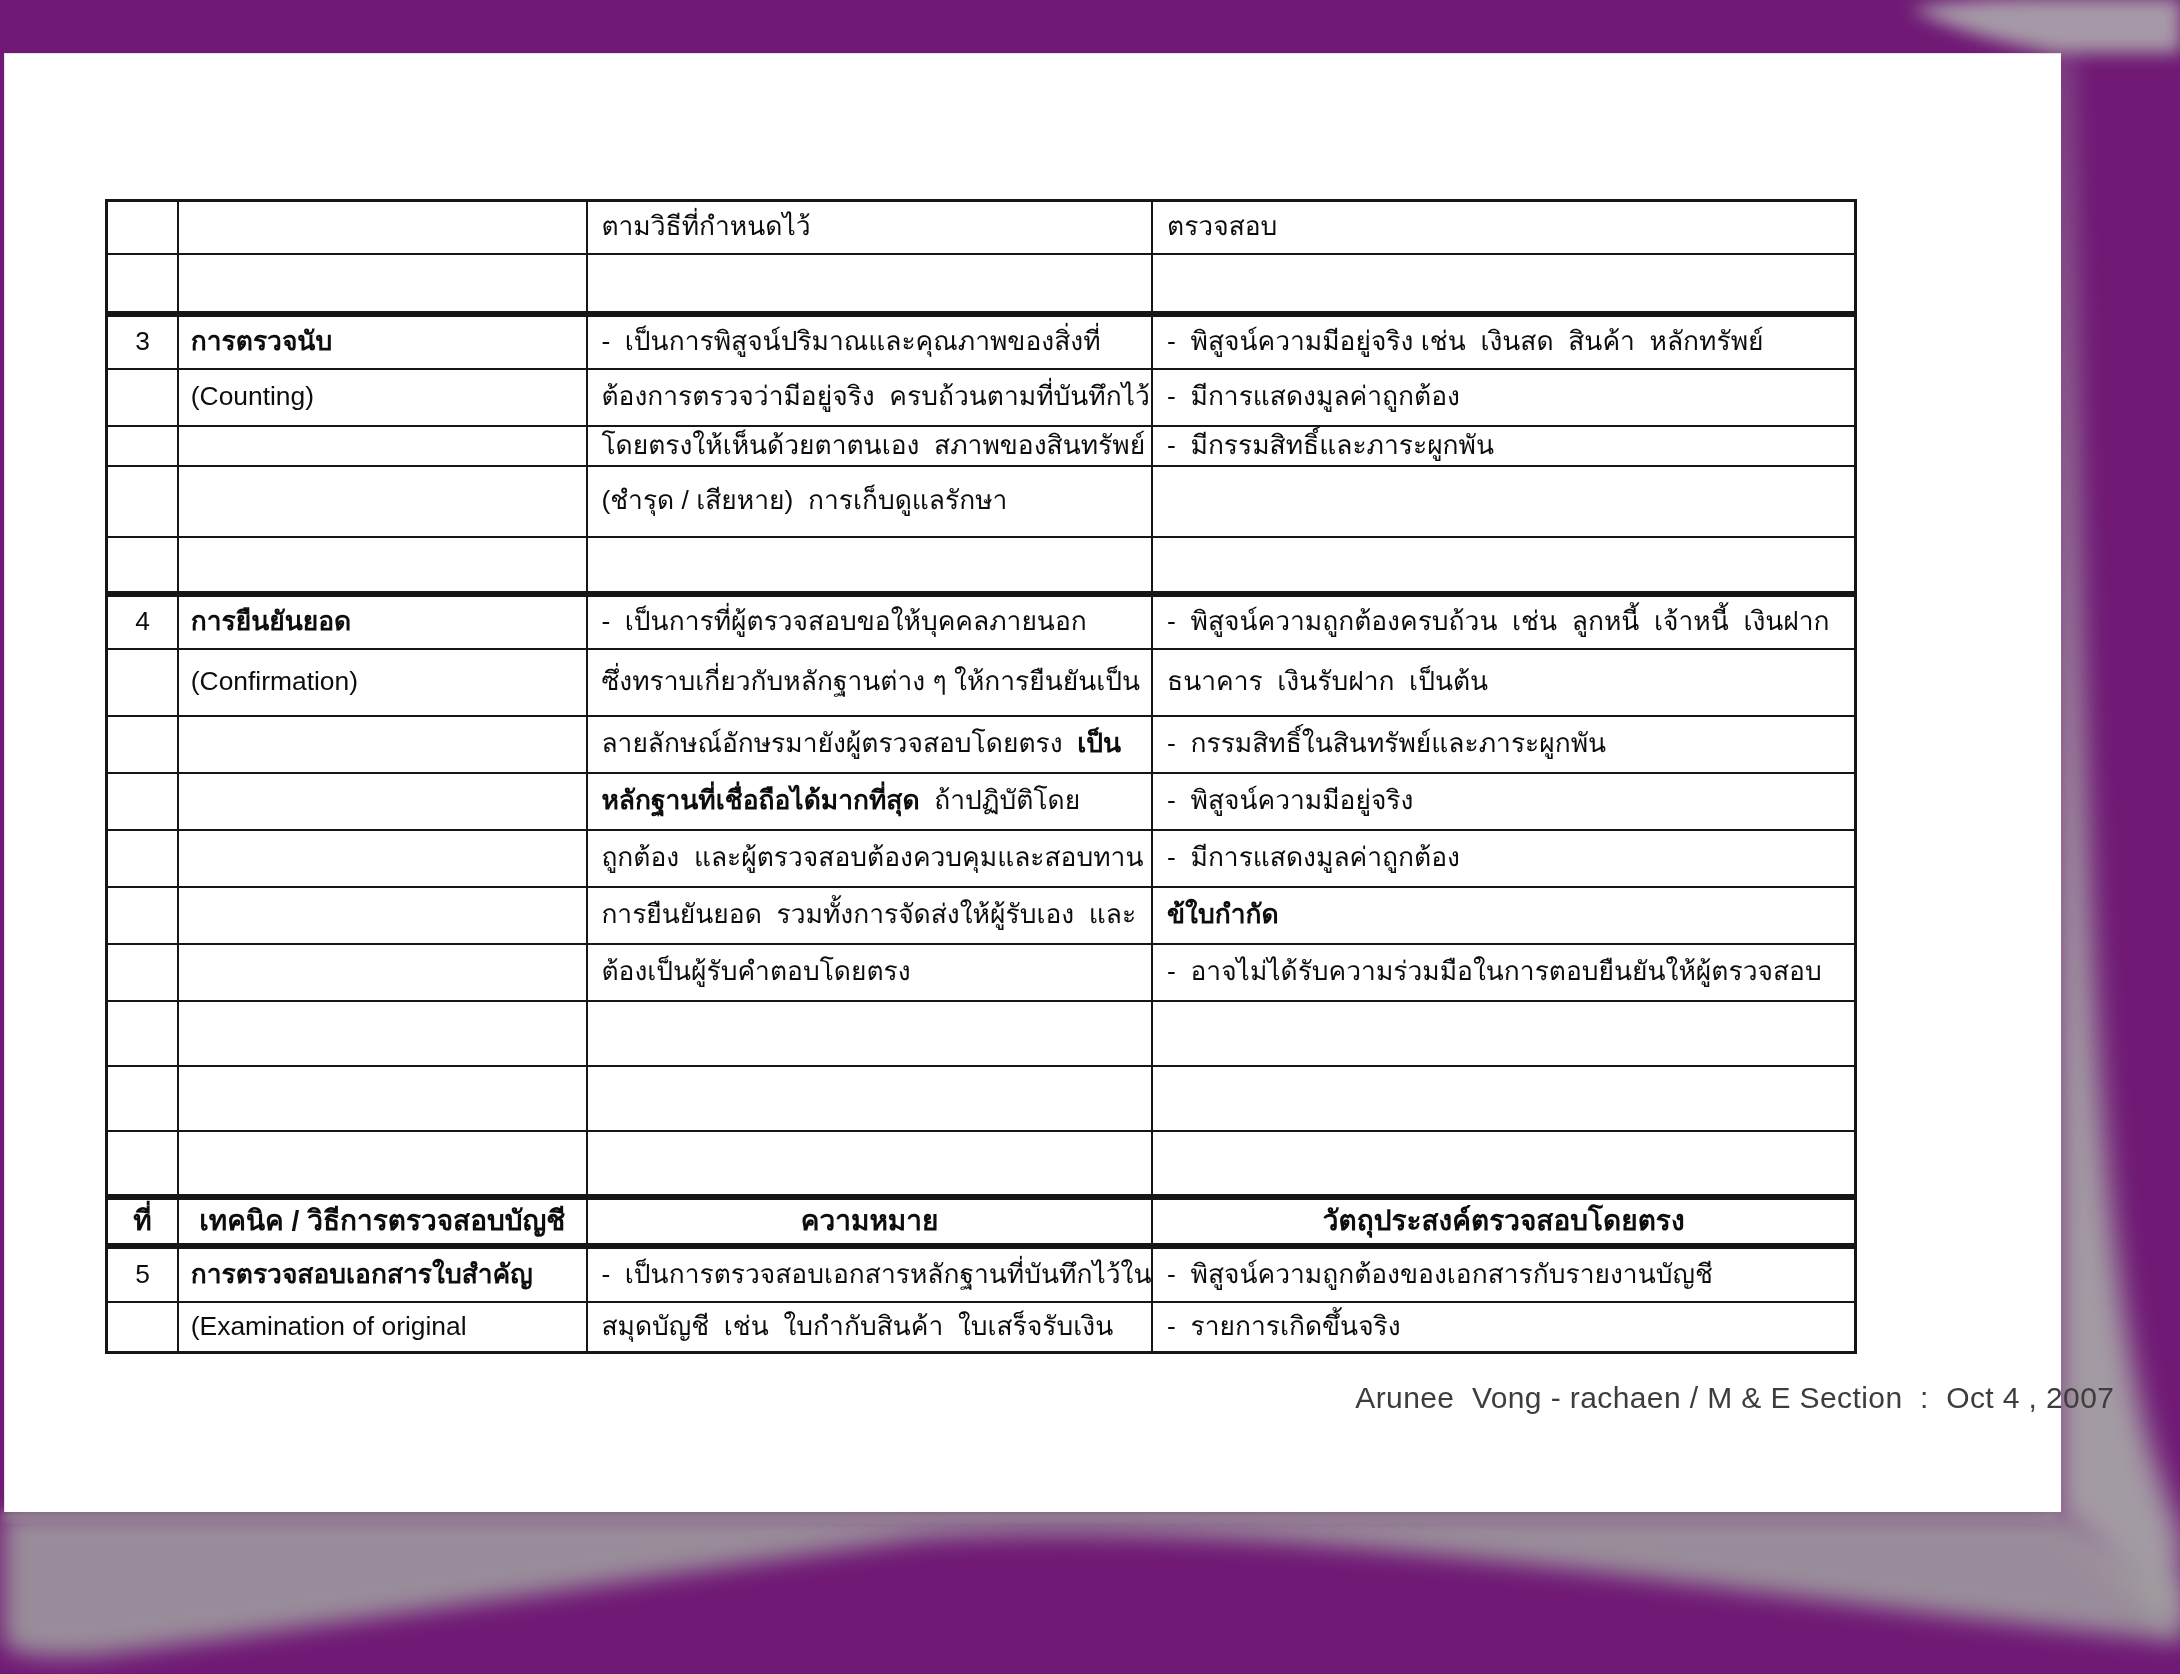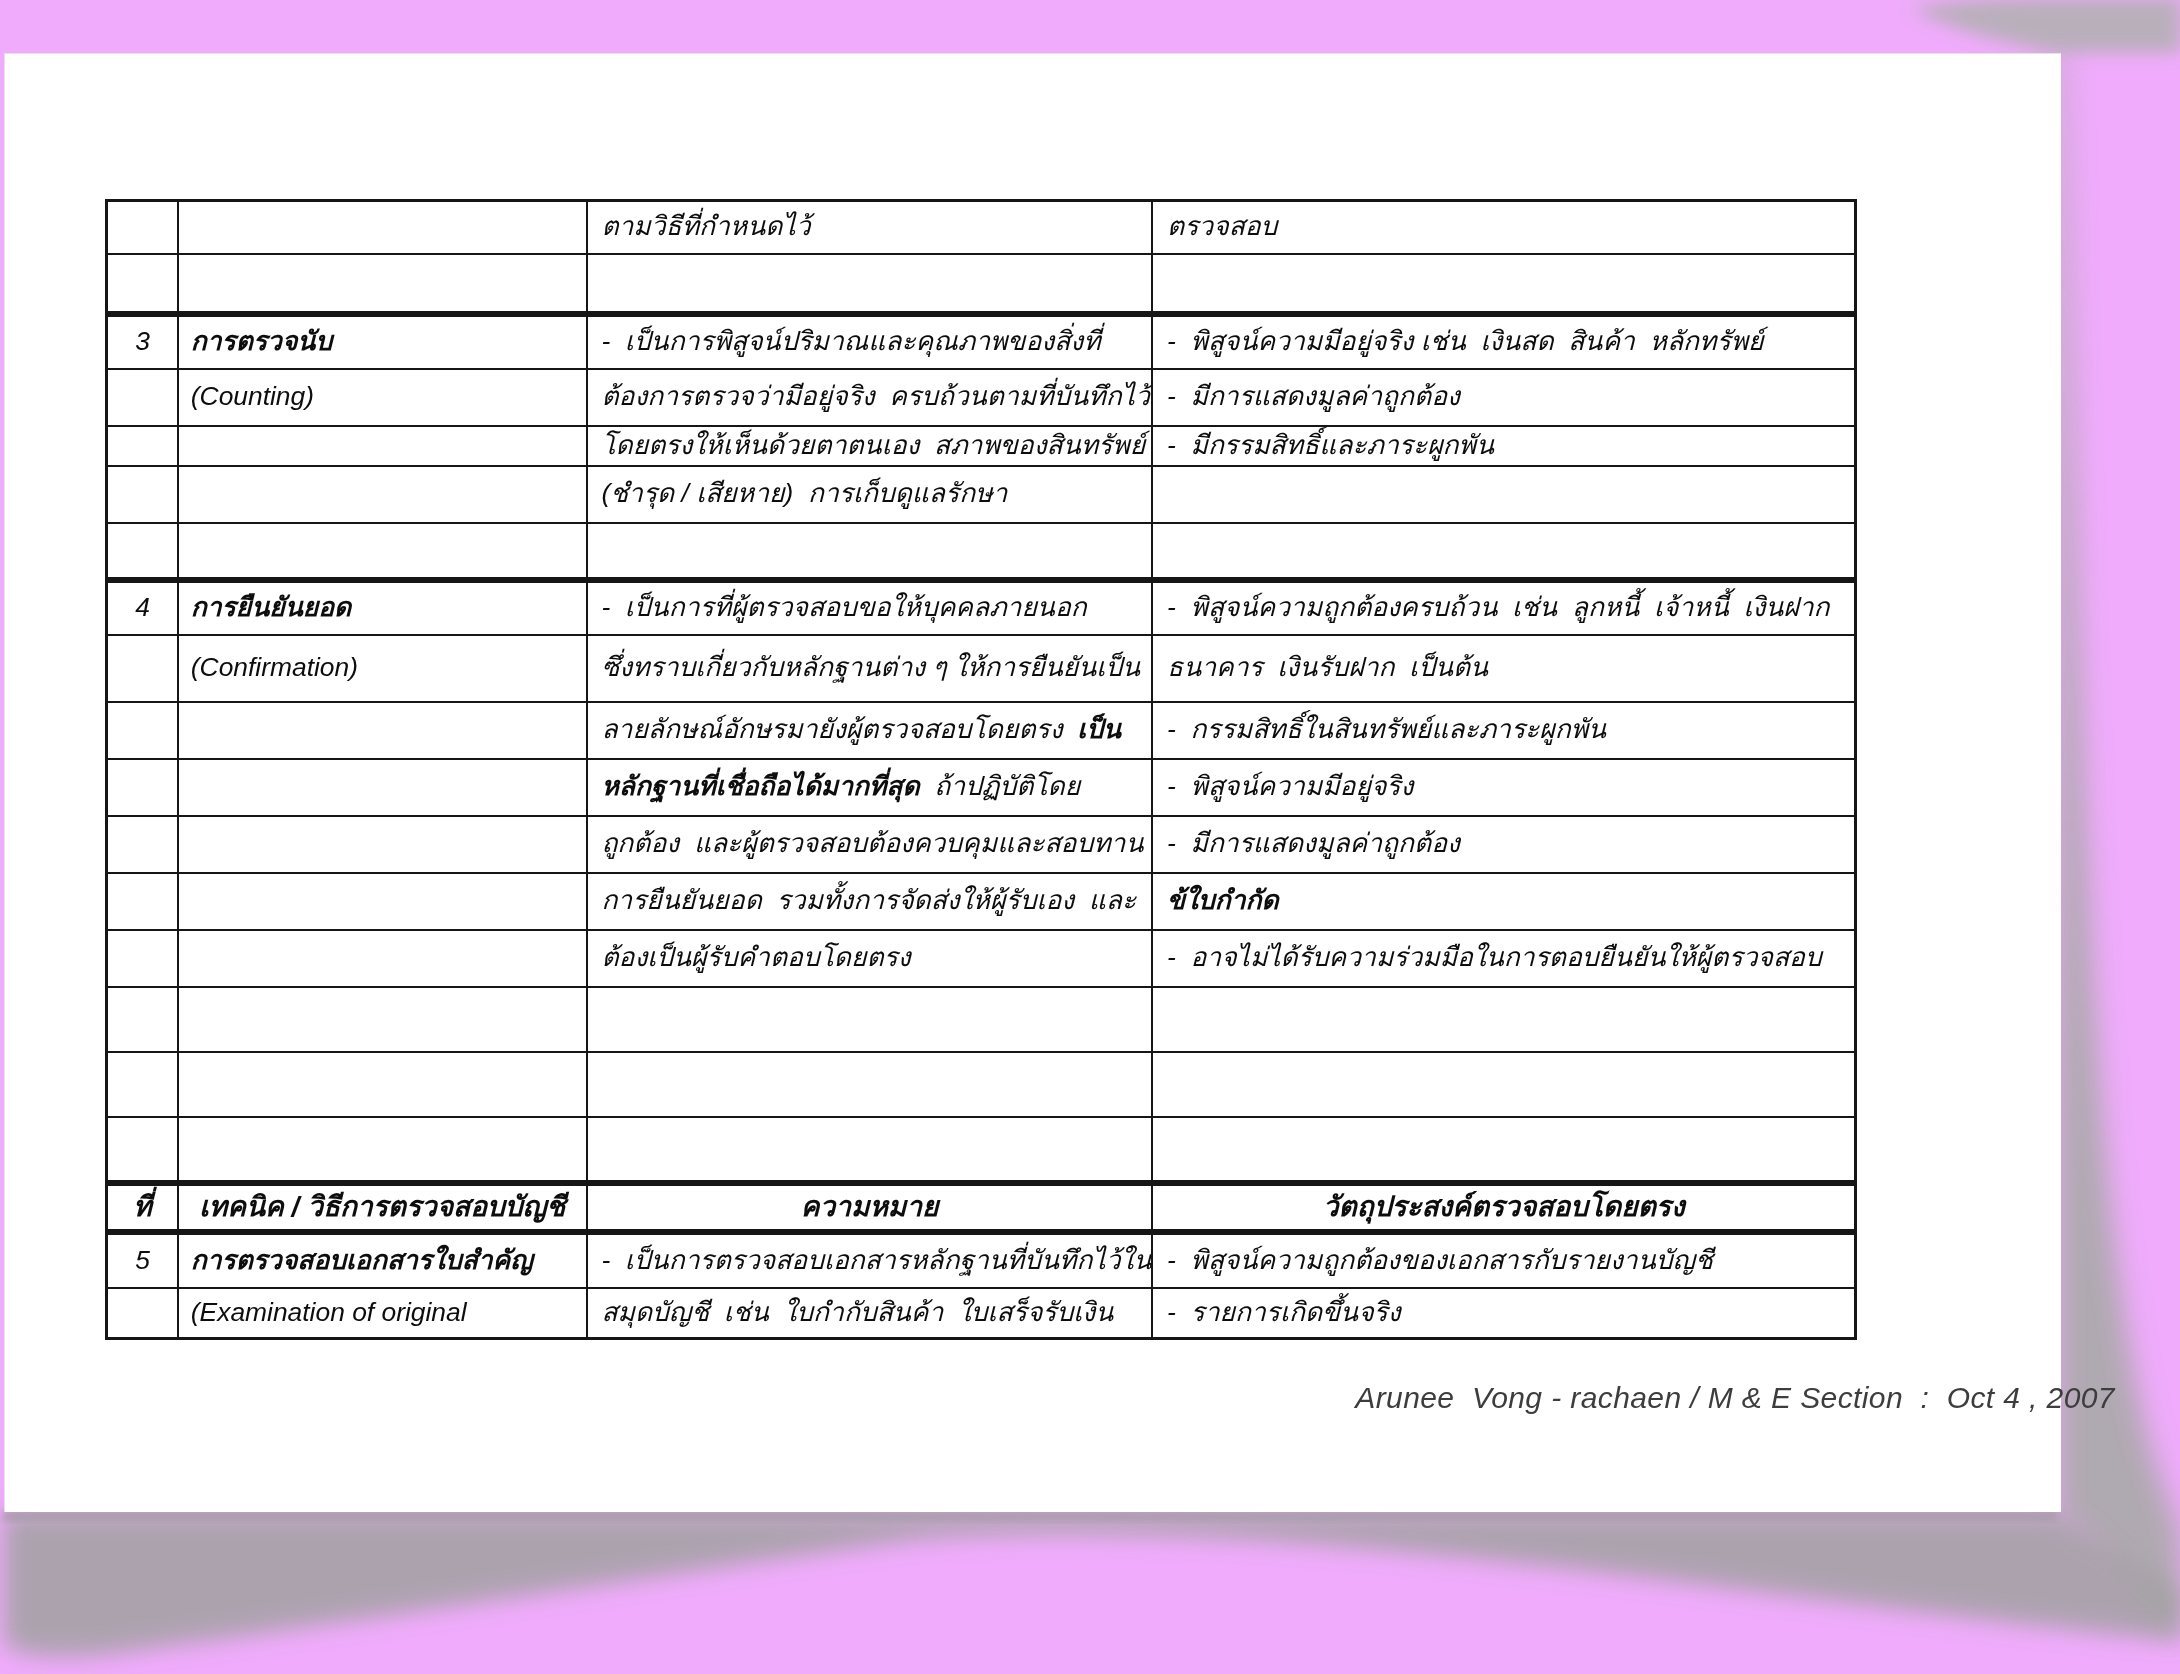--- a/index.html
+++ b/index.html
@@ -1,23 +1,22 @@
 <!DOCTYPE html>
 <html style="font-size:13.6px"><head>
 <meta charset="utf-8">
 <style>
   html,body{margin:0;padding:0;background:#ffffff;}
   #canvas{
     position:relative;
     width:2181px;height:1675px;
     overflow:hidden;
-    background:#f0abfc;
+    background:#701a75;
     font-family:"Liberation Sans","DejaVu Sans",sans-serif;
     color:#111;
-    font-style:italic;
   }
   #shadow-svg{position:absolute;left:0;top:0;width:2181px;height:1675px;}
   #page{
     position:absolute;
     left:4.3px;top:53px;
     width:2057px;height:1459px;
     background:#ffffff;
     border-left:0.9px solid #e4e4e4;
     border-top:0.9px solid #e4e4e4;
     box-sizing:border-box;
@@ -136,21 +135,21 @@
             <td class="c1"><span>(Counting)</span></td>
             <td class="c2"><span>ต้องการตรวจว่ามีอยู่จริง  ครบถ้วนตามที่บันทึกไว้</span></td>
             <td class="c3"><span>-  มีการแสดงมูลค่าถูกต้อง</span></td>
           </tr>
           <tr style="height: 40px;">
             <td class="c0"></td>
             <td class="c1"></td>
             <td class="c2"><span>โดยตรงให้เห็นด้วยตาตนเอง  สภาพของสินทรัพย์</span></td>
             <td class="c3"><span>-  มีกรรมสิทธิ์และภาระผูกพัน</span></td>
           </tr>
-          <tr style="height: 57px;">
+          <tr style="height: 71px;">
             <td class="c0"></td>
             <td class="c1"></td>
             <td class="c2"><span>(ชำรุด / เสียหาย)  การเก็บดูแลรักษา</span></td>
             <td class="c3"></td>
           </tr>
           <tr style="height: 57px;">
             <td class="c0"></td>
             <td class="c1"></td>
             <td class="c2"></td>
             <td class="c3"></td>

